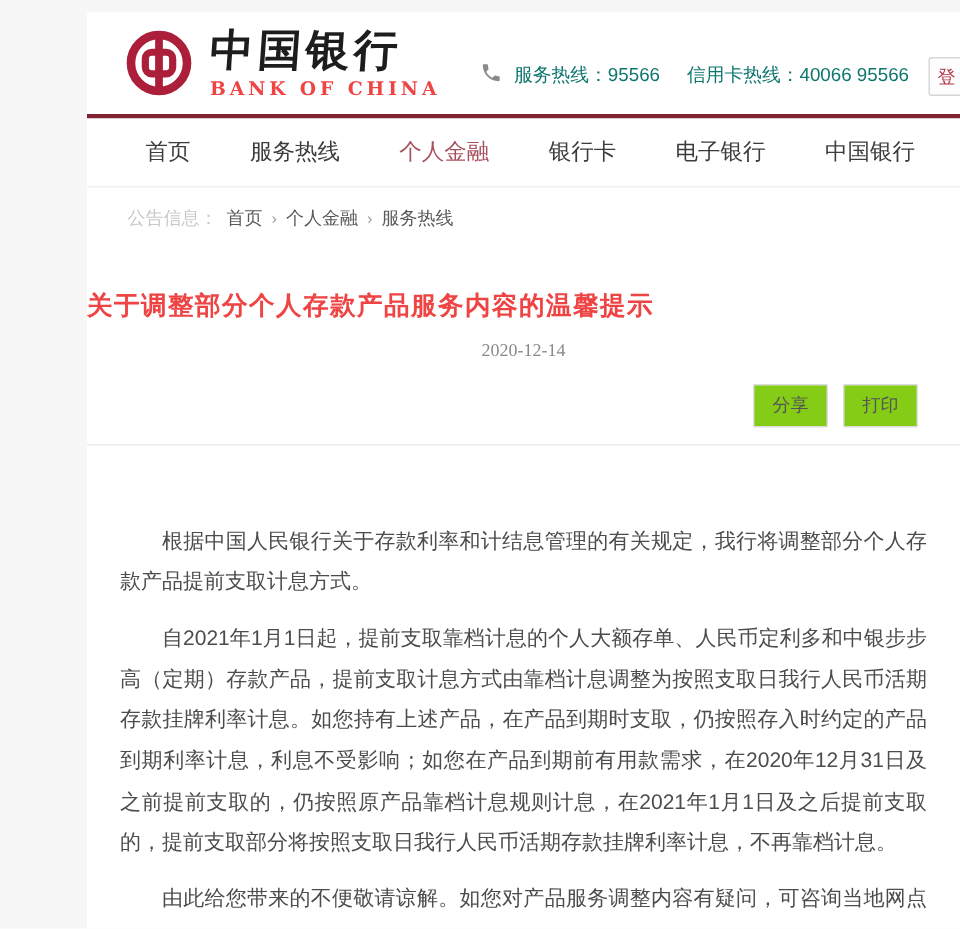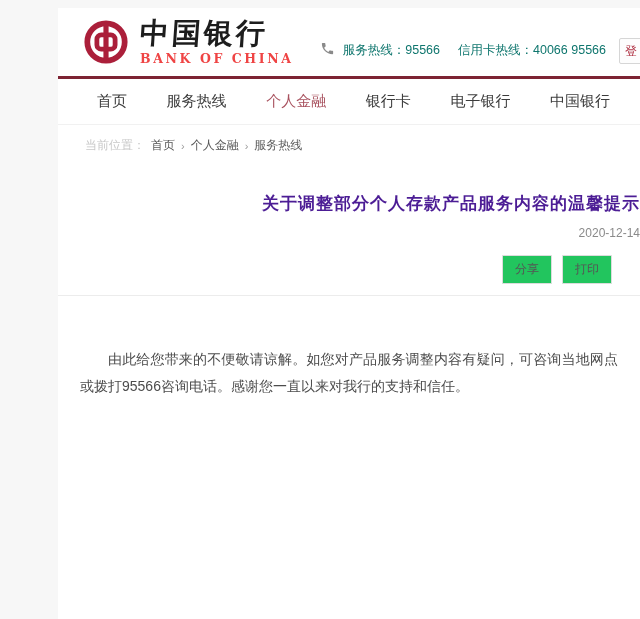--- a/index.html
+++ b/index.html
@@ -50,27 +50,27 @@
   
   .breadcrumb{
     margin-top:12px;padding-left:27px;font-size:12px;color:#666;
     display:flex;align-items:center;gap:6px;
   }
   .crumb-prefix{color:#c8c8c8;}
   .crumb-link{color:#595959;cursor:pointer;}
   .crumb-sep{color:#9c9c9c;font-size:11px;}
   
   .article-title{
-    margin-top:38px;text-align:right;font-size:17px;font-weight:bold;
-    color:#4c1d95;letter-spacing:1px;
+    margin-top:38px;text-align:left;font-size:17px;font-weight:bold;
+    color:#ef4444;letter-spacing:1px;
   }
-  .article-date{margin-top:11px;text-align:right;font-size:12px;color:#8a8a8a;}
+  .article-date{margin-top:11px;text-align:center;font-size:12px;color:#8a8a8a;font-family:Liberation Serif, serif;}
   .actions{display:flex;justify-content:flex-end;gap:10px;margin:15px 28px 0 0;}
   .action-btn{
-    border:1px solid #dcdcdc;background:#22c55e;color:#555;font-size:12px;
+    border:1px solid #dcdcdc;background:#84cc16;color:#555;font-size:12px;
     padding:5px 12px;cursor:pointer;border-radius:1px;
     font-family:"Liberation Sans","DejaVu Sans",sans-serif;
   }
   .article-rule{border-bottom:1px solid #ececec;margin-top:11px;}
   .article-body{
     padding:40px 22px 0 22px;font-size:14px;color:#4c4c4c;line-height:1.95;
     text-align:justify;
   }
   .salutation{margin:0;}
   .para{margin:10px 0 0 0;text-indent:2em;}
@@ -113,36 +113,38 @@
   <div class="nav">
     <span class="nav-item">首页</span>
     <span class="nav-item">服务热线</span>
     <span class="nav-item active">个人金融</span>
     <span class="nav-item">银行卡</span>
     <span class="nav-item">电子银行</span>
     <span class="nav-item">中国银行</span>
   </div>
 
   <div class="breadcrumb">
-    <span class="crumb-prefix">当前位置：</span>
+    <span class="crumb-prefix">公告信息：</span>
     <span class="crumb-link">首页</span>
     <span class="crumb-sep">›</span>
     <span class="crumb-link">个人金融</span>
     <span class="crumb-sep">›</span>
     <span class="crumb-link">服务热线</span>
   </div>
 
   <div class="article-title">关于调整部分个人存款产品服务内容的温馨提示</div>
   <div class="article-date">2020-12-14</div>
 
   <div class="actions">
     <button class="action-btn">分享</button>
     <button class="action-btn">打印</button>
   </div>
 
   <div class="article-rule"></div>
 
   <div class="article-body">
+    <p class="para">根据中国人民银行关于存款利率和计结息管理的有关规定，我行将调整部分个人存款产品提前支取计息方式。</p>
+    <p class="para">自2021年1月1日起，提前支取靠档计息的个人大额存单、人民币定利多和中银步步高（定期）存款产品，提前支取计息方式由靠档计息调整为按照支取日我行人民币活期存款挂牌利率计息。如您持有上述产品，在产品到期时支取，仍按照存入时约定的产品到期利率计息，利息不受影响；如您在产品到期前有用款需求，在2020年12月31日及之前提前支取的，仍按照原产品靠档计息规则计息，在2021年1月1日及之后提前支取的，提前支取部分将按照支取日我行人民币活期存款挂牌利率计息，不再靠档计息。</p>
     <p class="para">由此给您带来的不便敬请谅解。如您对产品服务调整内容有疑问，可咨询当地网点或拨打95566咨询电话。感谢您一直以来对我行的支持和信任。</p>
 
   </div>
 
 </div>
 
 </body></html>

